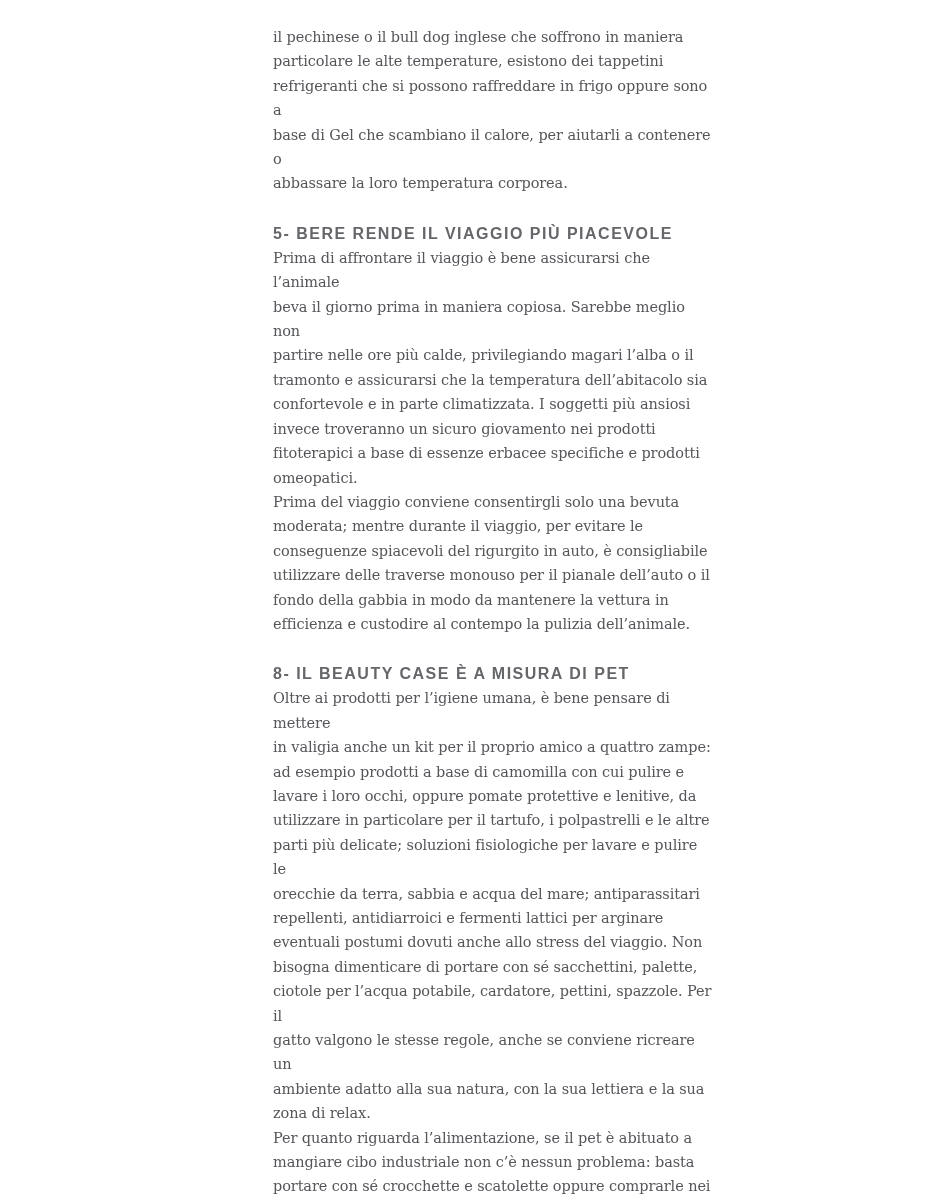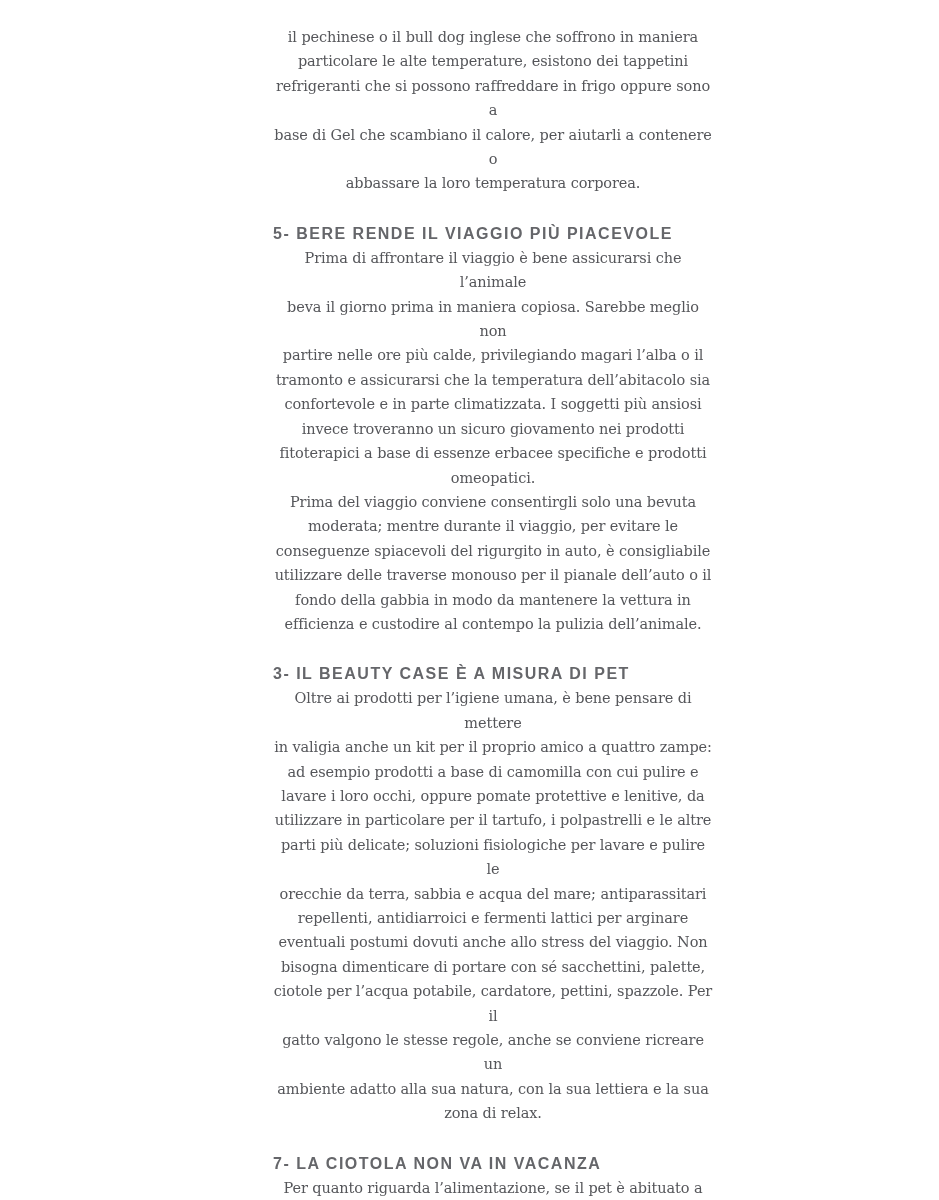--- a/index.html
+++ b/index.html
@@ -19,21 +19,21 @@
     width: 440px;
   }
   .para {
     margin: 0;
     font-family: "DejaVu Serif", serif;
     font-size: 14.5px;
     line-height: 24.4px;
     letter-spacing: -0.1px;
     color: #55565a;
     white-space: pre-line;
-    text-align: center;
+    text-align: left;
   }
   .heading {
     margin: 26px 0 0 0;
     font-family: "Liberation Sans", sans-serif;
     font-size: 16px;
     font-weight: 700;
     line-height: 24px;
     letter-spacing: 1.5px;
     color: #65666a;
     white-space: nowrap;
@@ -56,36 +56,35 @@
 confortevole e in parte climatizzata. I soggetti più ansiosi
 invece troveranno un sicuro giovamento nei prodotti
 fitoterapici  a base di essenze erbacee specifiche e prodotti
 omeopatici.
 Prima del viaggio conviene consentirgli solo una bevuta
 moderata; mentre durante il viaggio, per evitare le
 conseguenze spiacevoli del rigurgito in auto, è consigliabile
 utilizzare delle traverse monouso per il pianale dell’auto o il
 fondo della gabbia in modo da mantenere la vettura in
 efficienza e custodire al contempo la pulizia dell’animale.</p>
-    <h2 class="heading">3- IL BEAUTY CASE È A MISURA DI PET</h2>
+    <h2 class="heading">8- IL BEAUTY CASE È A MISURA DI PET</h2>
     <p class="para">Oltre ai prodotti per l’igiene umana, è bene pensare di mettere
 in valigia anche un kit per il proprio amico a quattro zampe:
 ad esempio prodotti a base di camomilla con cui pulire e
 lavare i loro occhi, oppure pomate protettive e lenitive, da
 utilizzare in particolare per il tartufo, i polpastrelli e le altre
 parti più delicate; soluzioni fisiologiche per lavare e pulire le
 orecchie da terra, sabbia e acqua del mare; antiparassitari
 repellenti, antidiarroici e fermenti lattici per arginare
 eventuali postumi dovuti anche allo stress del viaggio. Non
 bisogna dimenticare di portare con sé sacchettini, palette,
 ciotole per l’acqua potabile, cardatore, pettini, spazzole. Per il
 gatto valgono le stesse regole, anche se conviene ricreare un
 ambiente adatto alla sua natura, con la sua lettiera e la sua
 zona di relax.</p>
-    <h2 class="heading">7- LA CIOTOLA NON VA IN VACANZA</h2>
     <p class="para">Per quanto riguarda l’alimentazione, se il pet è abituato a
 mangiare cibo industriale non c’è nessun problema: basta
 portare con sé crocchette e scatolette oppure comprarle nei
 negozi. Per chi è abituato a preparare ‘la pappa’ fatta in casa,
 può trovare qualche difficoltà: per ovviare al problema
 sarebbe meglio abituare l’animale al mix di pappa industriale
 e tradizionale almeno quindici giorni prima di partire. Chi
 preferisce portare da casa degli alimenti già preparati e</p>
   </main>
 

